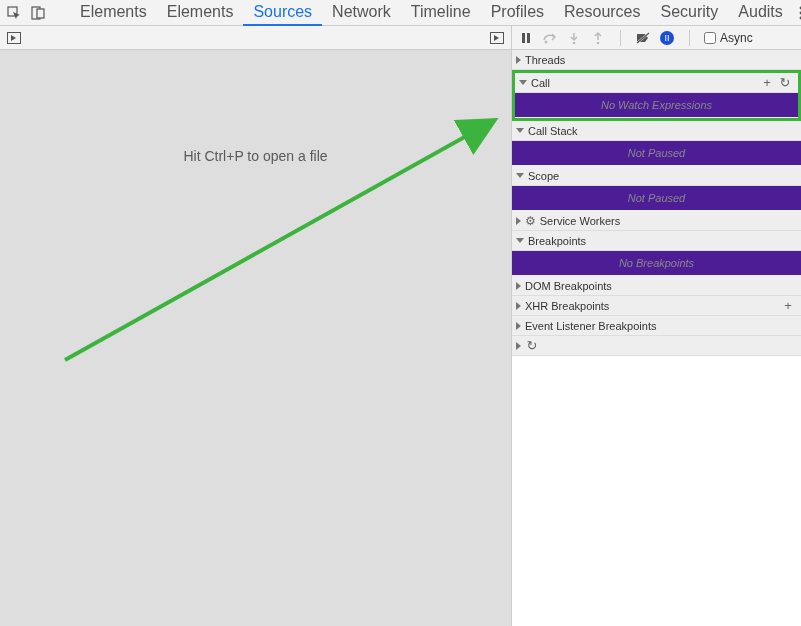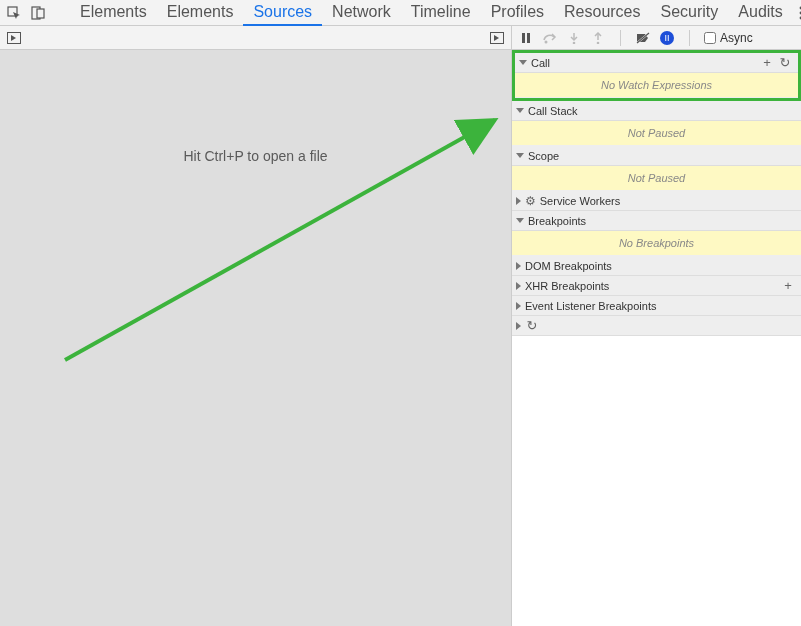--- a/index.html
+++ b/index.html
@@ -58,21 +58,21 @@
     background:#eee; border-bottom:1px solid #ddd;
     font-size:11px; color:#333;
     gap:4px;
   }
   .panel-header .label { flex:1; }
   .tri { width:0; height:0; display:inline-block; }
   .tri.right { border-top:4px solid transparent; border-bottom:4px solid transparent; border-left:5px solid #777; }
   .tri.down { border-left:4px solid transparent; border-right:4px solid transparent; border-top:5px solid #777; }
   .panel-body {
     padding:6px 0; text-align:center; font-style:italic; color:#888; font-size:11px;
-    border-bottom:1px solid #eee; background:#fef9c3;
+    border-bottom:1px solid #eee; background:#4c1d95;
   }
   .panel-header .hdr-btn { color:#666; width:14px; text-align:center; font-size:13px; line-height:1;}
   .highlight-box {
     border:3px solid #3cb33c;
   }
   
   .arrow-svg { position:absolute; left:0; top:0; pointer-events:none; }
   .async-wrap { display:flex; align-items:center; gap:4px; }
   input[type=checkbox]{ width:12px; height:12px;}
   .icon-btn { color:#666; cursor:default; }
@@ -207,20 +207,24 @@
         <span class="pill">II</span>
       </span>
       <span class="sep"></span>
       <label class="async-wrap">
         <input type="checkbox" style="">
         <span>Async</span>
       </label>
       <span class="spacer"></span>
     </div>
 
+    <div class="panel-header">
+      <span class="tri right"></span>
+      <span class="label">Threads</span>
+    </div>
 
     <div class="highlight-box">
       <div class="panel-header">
         <span class="tri down"></span>
         <span class="label">Call</span>
         <span class="hdr-btn">+</span>
         <span class="hdr-btn">↻</span>
       </div>
       <div class="panel-body">No Watch Expressions</div>
     </div>

